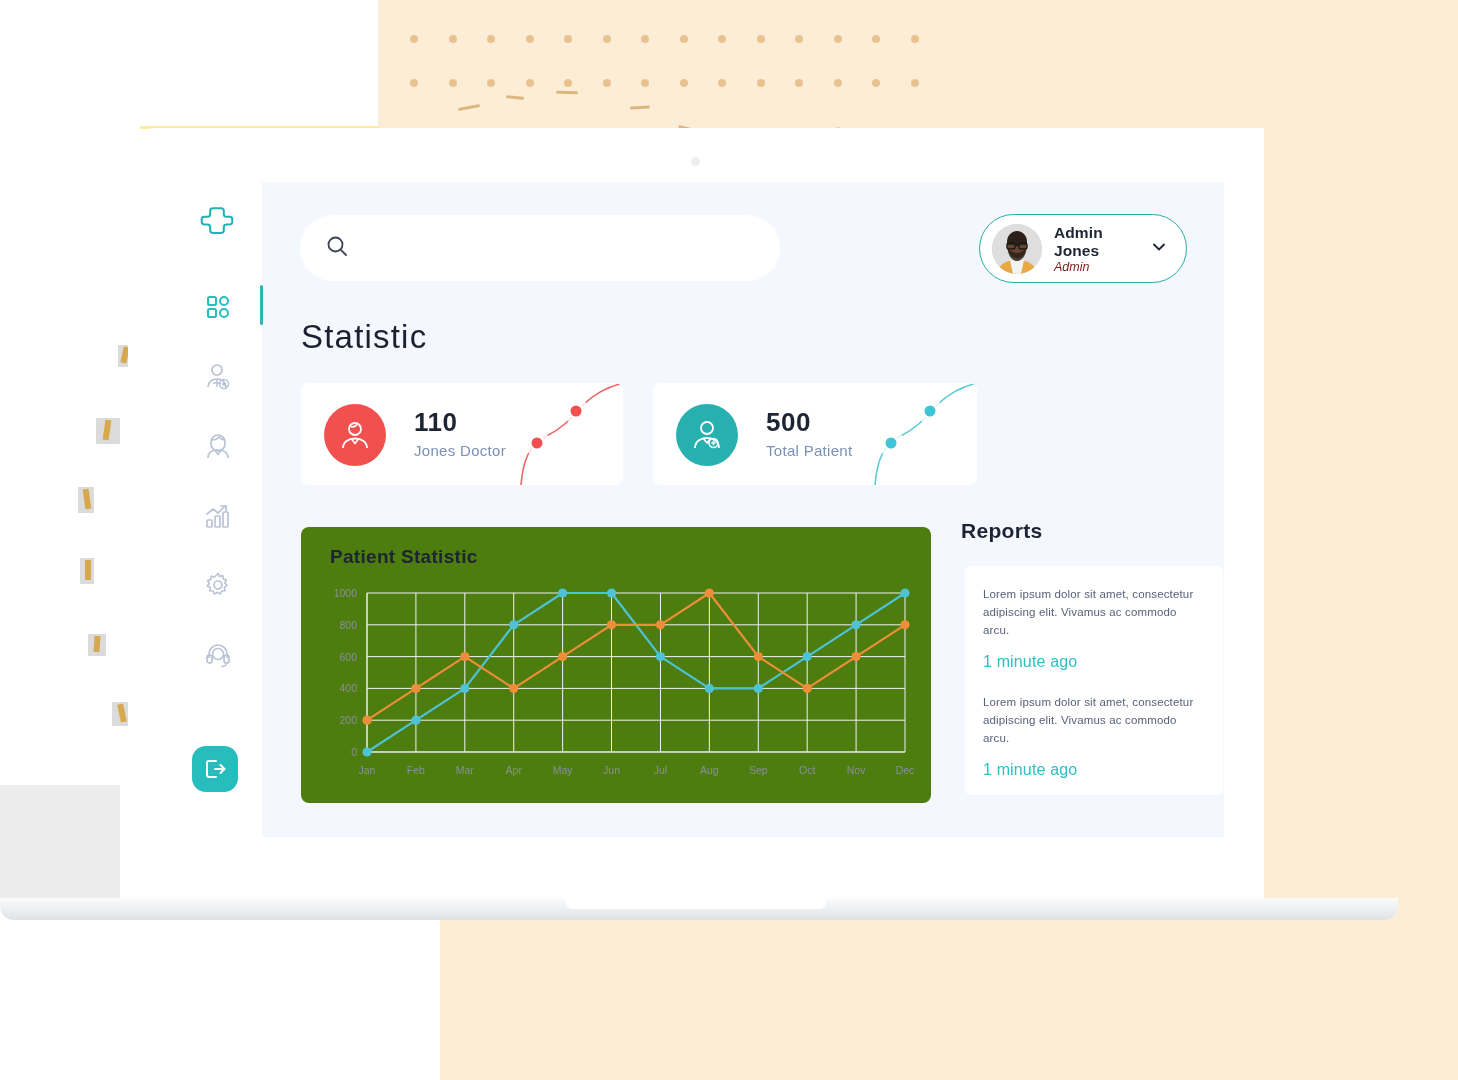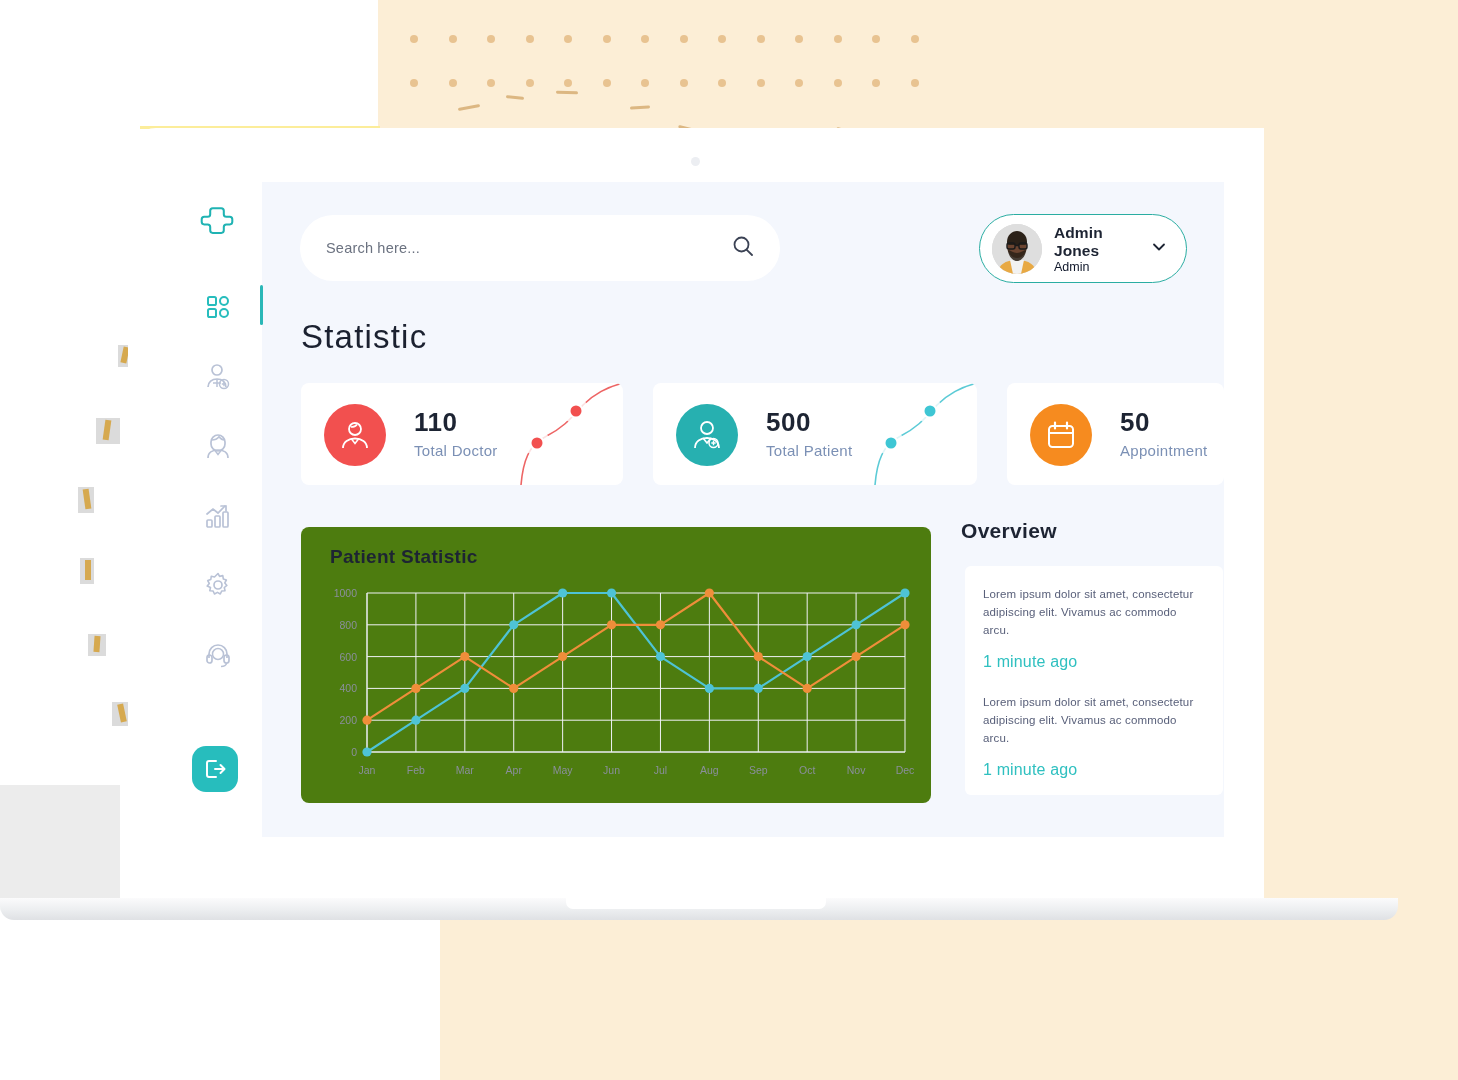--- a/index.html
+++ b/index.html
@@ -107,21 +107,21 @@
     position:absolute; left:979px; top:214px; width:208px; height:69px;
     background:#ffffff; border:1.6px solid #2aada2; border-radius:35px;
     display:flex; align-items:center; padding:0 12px; cursor:pointer;
   }
   .avatar {
     width:50px; height:50px; border-radius:50%; flex:none;
     background:#d8d8d8; overflow:hidden; position:relative;
   }
   .profile-text { margin-left:12px; flex:1; }
   .profile-name { font-size:15.5px; font-weight:bold; color:#1d2433; letter-spacing:0.1px; }
-  .profile-role { font-size:12.5px; color:#0f172a; margin-top:0; }
+  .profile-role { font-size:12.5px; color:#7f1d1d; margin-top:0;font-style:italic; }
 
   
   .overview {
     position:absolute; left:301px; top:318px;
     font-size:33px; color:#1b2130; font-weight:300; letter-spacing:1.2px;
   }
 
   
   .card {
     position:absolute; top:383px; height:102px;
@@ -304,21 +304,20 @@
   </div>
 
   <div class="logout-btn">
     <svg width="24" height="24" viewBox="0 0 24 24">
       <path d="M13 4H6a2 2 0 00-2 2v12a2 2 0 002 2h7" fill="none" stroke="#ffffff" stroke-width="2" stroke-linecap="round"></path>
       <path d="M12 12h9M17.5 8l4 4-4 4" fill="none" stroke="#ffffff" stroke-width="2" stroke-linecap="round" stroke-linejoin="round"></path>
     </svg>
   </div>
 
   <div class="searchbar">
-    <input type="text" placeholder="Search here..." style="">
     <span>
       <svg width="22" height="22" viewBox="0 0 22 22">
         <circle cx="9.5" cy="9.5" r="7" fill="none" stroke="#3b4254" stroke-width="1.8"></circle>
         <path d="M14.8 14.8L20 20" stroke="#3b4254" stroke-width="1.8" stroke-linecap="round"></path>
       </svg>
     </span>
   </div>
 
   <div class="profile">
     <div class="avatar">
@@ -350,21 +349,21 @@
   <div class="card" style="left:301px; width:322px">
     <div class="circ" style="background:#f2504f">
       <svg width="34" height="34" viewBox="0 0 34 34">
         <circle cx="17" cy="11" r="6" fill="none" stroke="#fff" stroke-width="1.8"></circle>
         <path d="M13 9c2.5 0 5-1 6-2.5" fill="none" stroke="#fff" stroke-width="1.6"></path>
         <path d="M5 30c0-6 5.5-9.5 12-9.5S29 24 29 30" fill="none" stroke="#fff" stroke-width="1.8"></path>
         <path d="M13.5 21l3.5 4.5 3.5-4.5" fill="none" stroke="#fff" stroke-width="1.5"></path>
       </svg>
     </div>
     <div class="val">110</div>
-    <div class="lbl">Total Doctor</div>
+    <div class="lbl">Jones Doctor</div>
     <svg class="spark" viewBox="0 0 120 102">
       <path d="M18 102 C20 78, 26 62, 42 54 C58 46, 66 38, 80 22 C92 10, 104 4, 120 0" fill="none" stroke="#ea4a4a" stroke-width="1.6" opacity="0.85"></path>
       <circle cx="34" cy="60" r="13" fill="#fff" opacity="0.8"></circle>
       <circle cx="34" cy="60" r="7.5" fill="#fff"></circle>
       <circle cx="34" cy="60" r="5.5" fill="#f2504f"></circle>
       <circle cx="73" cy="28" r="13" fill="#fff" opacity="0.8"></circle>
       <circle cx="73" cy="28" r="7.5" fill="#fff"></circle>
       <circle cx="73" cy="28" r="5.5" fill="#f2504f"></circle>
     </svg>
   </div>
@@ -385,31 +384,20 @@
       <path d="M18 102 C20 78, 26 62, 42 54 C58 46, 66 38, 80 22 C92 10, 104 4, 120 0" fill="none" stroke="#3fc2cf" stroke-width="1.6" opacity="0.85"></path>
       <circle cx="34" cy="60" r="13" fill="#fff" opacity="0.8"></circle>
       <circle cx="34" cy="60" r="7.5" fill="#fff"></circle>
       <circle cx="34" cy="60" r="5.5" fill="#3ec6d4"></circle>
       <circle cx="73" cy="28" r="13" fill="#fff" opacity="0.8"></circle>
       <circle cx="73" cy="28" r="7.5" fill="#fff"></circle>
       <circle cx="73" cy="28" r="5.5" fill="#3ec6d4"></circle>
     </svg>
   </div>
 
-  <div class="card" style="left:1007px; width:217px">
-    <div class="circ" style="background:#f68b1f">
-      <svg width="32" height="32" viewBox="0 0 32 32">
-        <rect x="4" y="7" width="24" height="21" rx="3.5" fill="none" stroke="#fff" stroke-width="2"></rect>
-        <path d="M4 14h24" stroke="#fff" stroke-width="2"></path>
-        <path d="M10 3.5v6M22 3.5v6" stroke="#fff" stroke-width="2.2" stroke-linecap="round"></path>
-      </svg>
-    </div>
-    <div class="val">50</div>
-    <div class="lbl">Appointment</div>
-  </div>
 
   <div class="chartcard">
     <div class="chart-title">Patient Statistic</div>
     <svg class="chart-svg" id="chart" width="600" height="205">
         <line x1="48" y1="169" x2="586" y2="169" stroke="#f0f2f6" stroke-width="1"></line>
         <line x1="48" y1="137.2" x2="586" y2="137.2" stroke="#f0f2f6" stroke-width="1"></line>
         <line x1="48" y1="105.4" x2="586" y2="105.4" stroke="#f0f2f6" stroke-width="1"></line>
         <line x1="48" y1="73.60000000000001" x2="586" y2="73.60000000000001" stroke="#f0f2f6" stroke-width="1"></line>
         <line x1="48" y1="41.8" x2="586" y2="41.8" stroke="#f0f2f6" stroke-width="1"></line>
         <line x1="48" y1="10" x2="586" y2="10" stroke="#f0f2f6" stroke-width="1"></line>
@@ -468,21 +456,21 @@
         <circle cx="341.45454545454544" cy="41.8" r="4.6" fill="#ef8e3a"></circle>
         <circle cx="390.3636363636364" cy="10" r="4.6" fill="#ef8e3a"></circle>
         <circle cx="439.27272727272725" cy="73.60000000000001" r="4.6" fill="#ef8e3a"></circle>
         <circle cx="488.1818181818182" cy="105.4" r="4.6" fill="#ef8e3a"></circle>
         <circle cx="537.090909090909" cy="73.60000000000001" r="4.6" fill="#ef8e3a"></circle>
         <circle cx="586" cy="41.8" r="4.6" fill="#ef8e3a"></circle>
       </svg>
   </div>
 
   <div class="panel-block" style="top:490px; height:62px;"></div>
-  <div class="reports-title">Overview</div>
+  <div class="reports-title">Reports</div>
 
   <div class="report-card" style="top:566px">
     <div class="report-text">Lorem ipsum dolor sit amet, consectetur adipiscing elit. Vivamus ac commodo arcu.</div>
     <div class="report-time">1 minute ago</div>
   </div>
 
   <div class="report-card" style="top:674px">
     <div class="report-text">Lorem ipsum dolor sit amet, consectetur adipiscing elit. Vivamus ac commodo arcu.</div>
     <div class="report-time">1 minute ago</div>
   </div>

